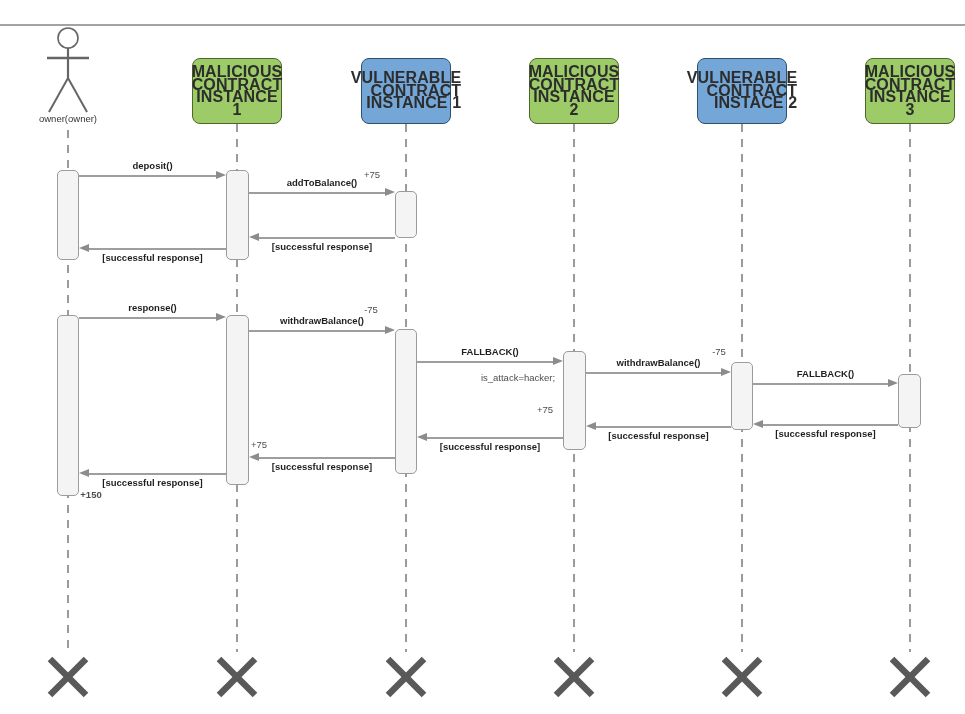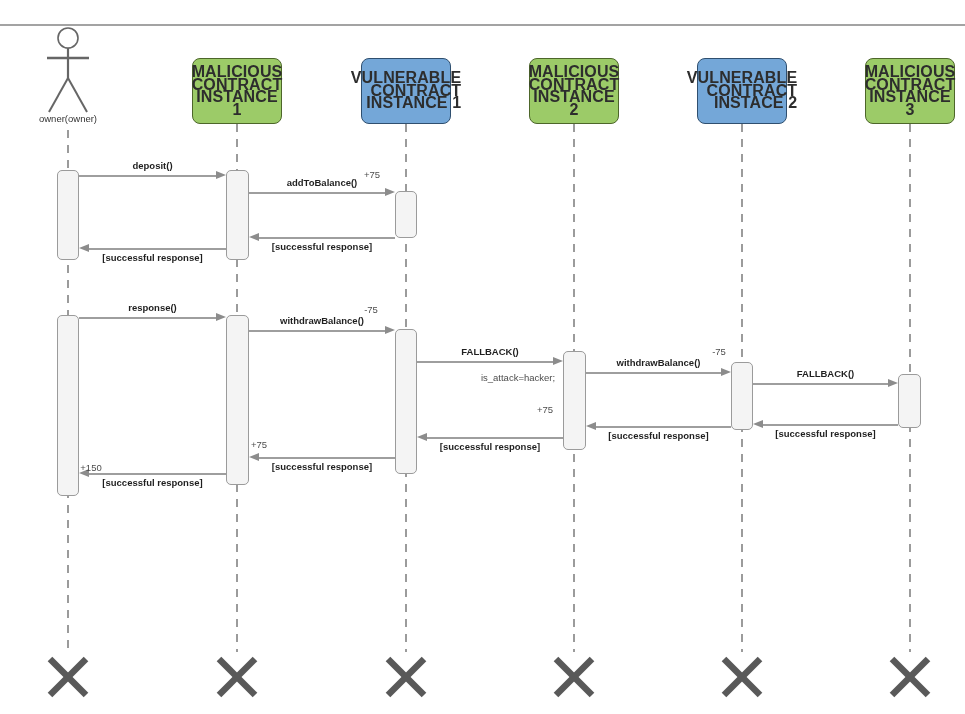--- a/index.html
+++ b/index.html
@@ -167,21 +167,21 @@
         <div class="msg-label" style="left: 152.5px; top: 477px;">[successful response]</div>
       </div>
     </div>
   <div id="layer-notes">
       <div class="note" style="left: 372px; top: 169px;">+75</div>
       <div class="note" style="left: 371px; top: 304px;">-75</div>
       <div class="note" style="left: 518px; top: 372px;">is_attack=hacker;</div>
       <div class="note" style="left: 719px; top: 346px;">-75</div>
       <div class="note" style="left: 545px; top: 404px;">+75</div>
       <div class="note" style="left: 259px; top: 439px;">+75</div>
-      <div class="note" style="left: 91px; top: 462px;">+150</div>
+      <div class="note" style="left: 91px; top: 489px; font-weight: bold;">+150</div>
     </div>
   <div id="layer-xmarks">
       <div class="xmark" style="left: 45px; top: 654px;"><svg width="46" height="46" xmlns="http://www.w3.org/2000/svg">
           <line x1="5" y1="5" x2="41" y2="41" stroke="#595959" stroke-width="6.5"></line>
           <line x1="41" y1="5" x2="5" y2="41" stroke="#595959" stroke-width="6.5"></line>
         </svg></div>
       <div class="xmark" style="left: 214px; top: 654px;"><svg width="46" height="46" xmlns="http://www.w3.org/2000/svg">
           <line x1="5" y1="5" x2="41" y2="41" stroke="#595959" stroke-width="6.5"></line>
           <line x1="41" y1="5" x2="5" y2="41" stroke="#595959" stroke-width="6.5"></line>
         </svg></div>

